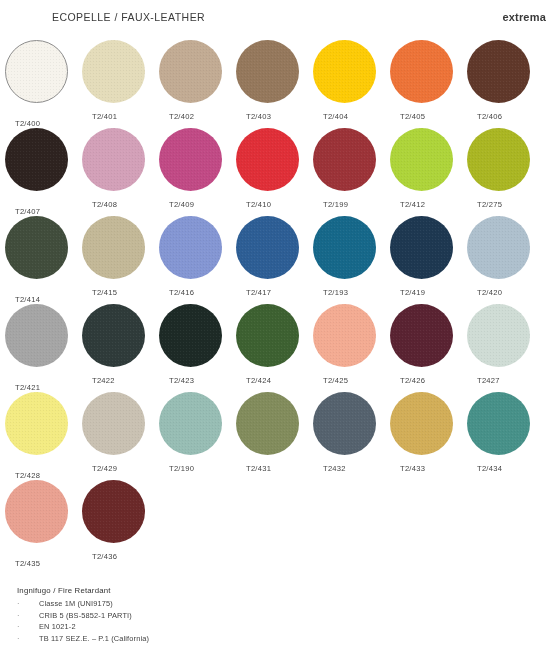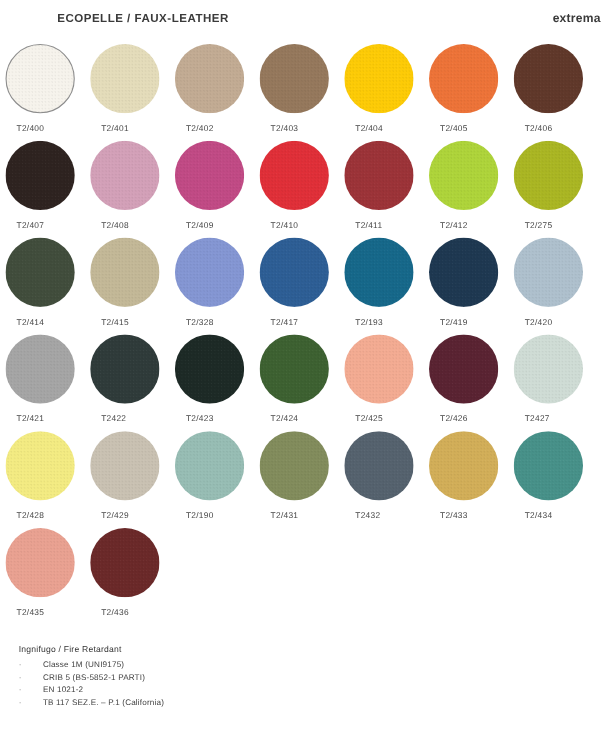--- a/index.html
+++ b/index.html
@@ -24,21 +24,21 @@
     width: 560px;
     height: 34px;
     display: flex;
     align-items: center;
     justify-content: space-between;
     padding: 0 14px 0 15px;
     box-sizing: border-box;
   }
   .header-title {
     font-size: 10.5px;
-    font-weight: bold;
+    font-weight: normal;
     letter-spacing: 0.45px;
     color: #3a3a3a;
     white-space: nowrap;
     padding-left: 37px;
   }
   .brand {
     font-size: 11px;
     font-weight: bold;
     letter-spacing: 0.2px;
     color: #3a3a3a;
@@ -57,21 +57,21 @@
     display: flex;
     height: 88px;
   }
   .cell {
     width: 73px;
     margin-right: 4px;
     display: flex;
     flex-direction: column;
     align-items: flex-start;
   }
-  .cell:first-child { margin-left: 5px; }
+  .cell:first-child { margin-left: 5px; justify-content: space-between; }
   .swatch {
     width: 63px;
     height: 63px;
     border-radius: 50%;
     box-sizing: border-box;
     background-repeat: repeat;
     background-size: 3px 3px;
     background-image:
       linear-gradient(45deg, rgba(255,255,255,0.055) 25%, transparent 25%,
                       transparent 75%, rgba(0,0,0,0.05) 75%);
@@ -172,21 +172,21 @@
       <div class="cell">
         <div class="swatch" style="background-color: rgb(193, 74, 133);"></div>
         <div class="label">T2/409</div>
       </div>
       <div class="cell">
         <div class="swatch" style="background-color: rgb(224, 47, 56);"></div>
         <div class="label">T2/410</div>
       </div>
       <div class="cell">
         <div class="swatch" style="background-color: rgb(156, 51, 56);"></div>
-        <div class="label">T2/411</div>
+        <div class="label">T2/199</div>
       </div>
       <div class="cell">
         <div class="swatch" style="background-color: rgb(174, 212, 58);"></div>
         <div class="label">T2/412</div>
       </div>
       <div class="cell">
         <div class="swatch" style="background-color: rgb(170, 182, 35);"></div>
         <div class="label">T2/275</div>
       </div>
     </div>
@@ -194,21 +194,21 @@
       <div class="cell">
         <div class="swatch" style="background-color: rgb(65, 77, 60);"></div>
         <div class="label">T2/414</div>
       </div>
       <div class="cell">
         <div class="swatch" style="background-color: rgb(195, 184, 151);"></div>
         <div class="label">T2/415</div>
       </div>
       <div class="cell">
         <div class="swatch" style="background-color: rgb(132, 150, 211);"></div>
-        <div class="label">T2/328</div>
+        <div class="label">T2/416</div>
       </div>
       <div class="cell">
         <div class="swatch" style="background-color: rgb(45, 94, 149);"></div>
         <div class="label">T2/417</div>
       </div>
       <div class="cell">
         <div class="swatch" style="background-color: rgb(22, 104, 138);"></div>
         <div class="label">T2/193</div>
       </div>
       <div class="cell">

